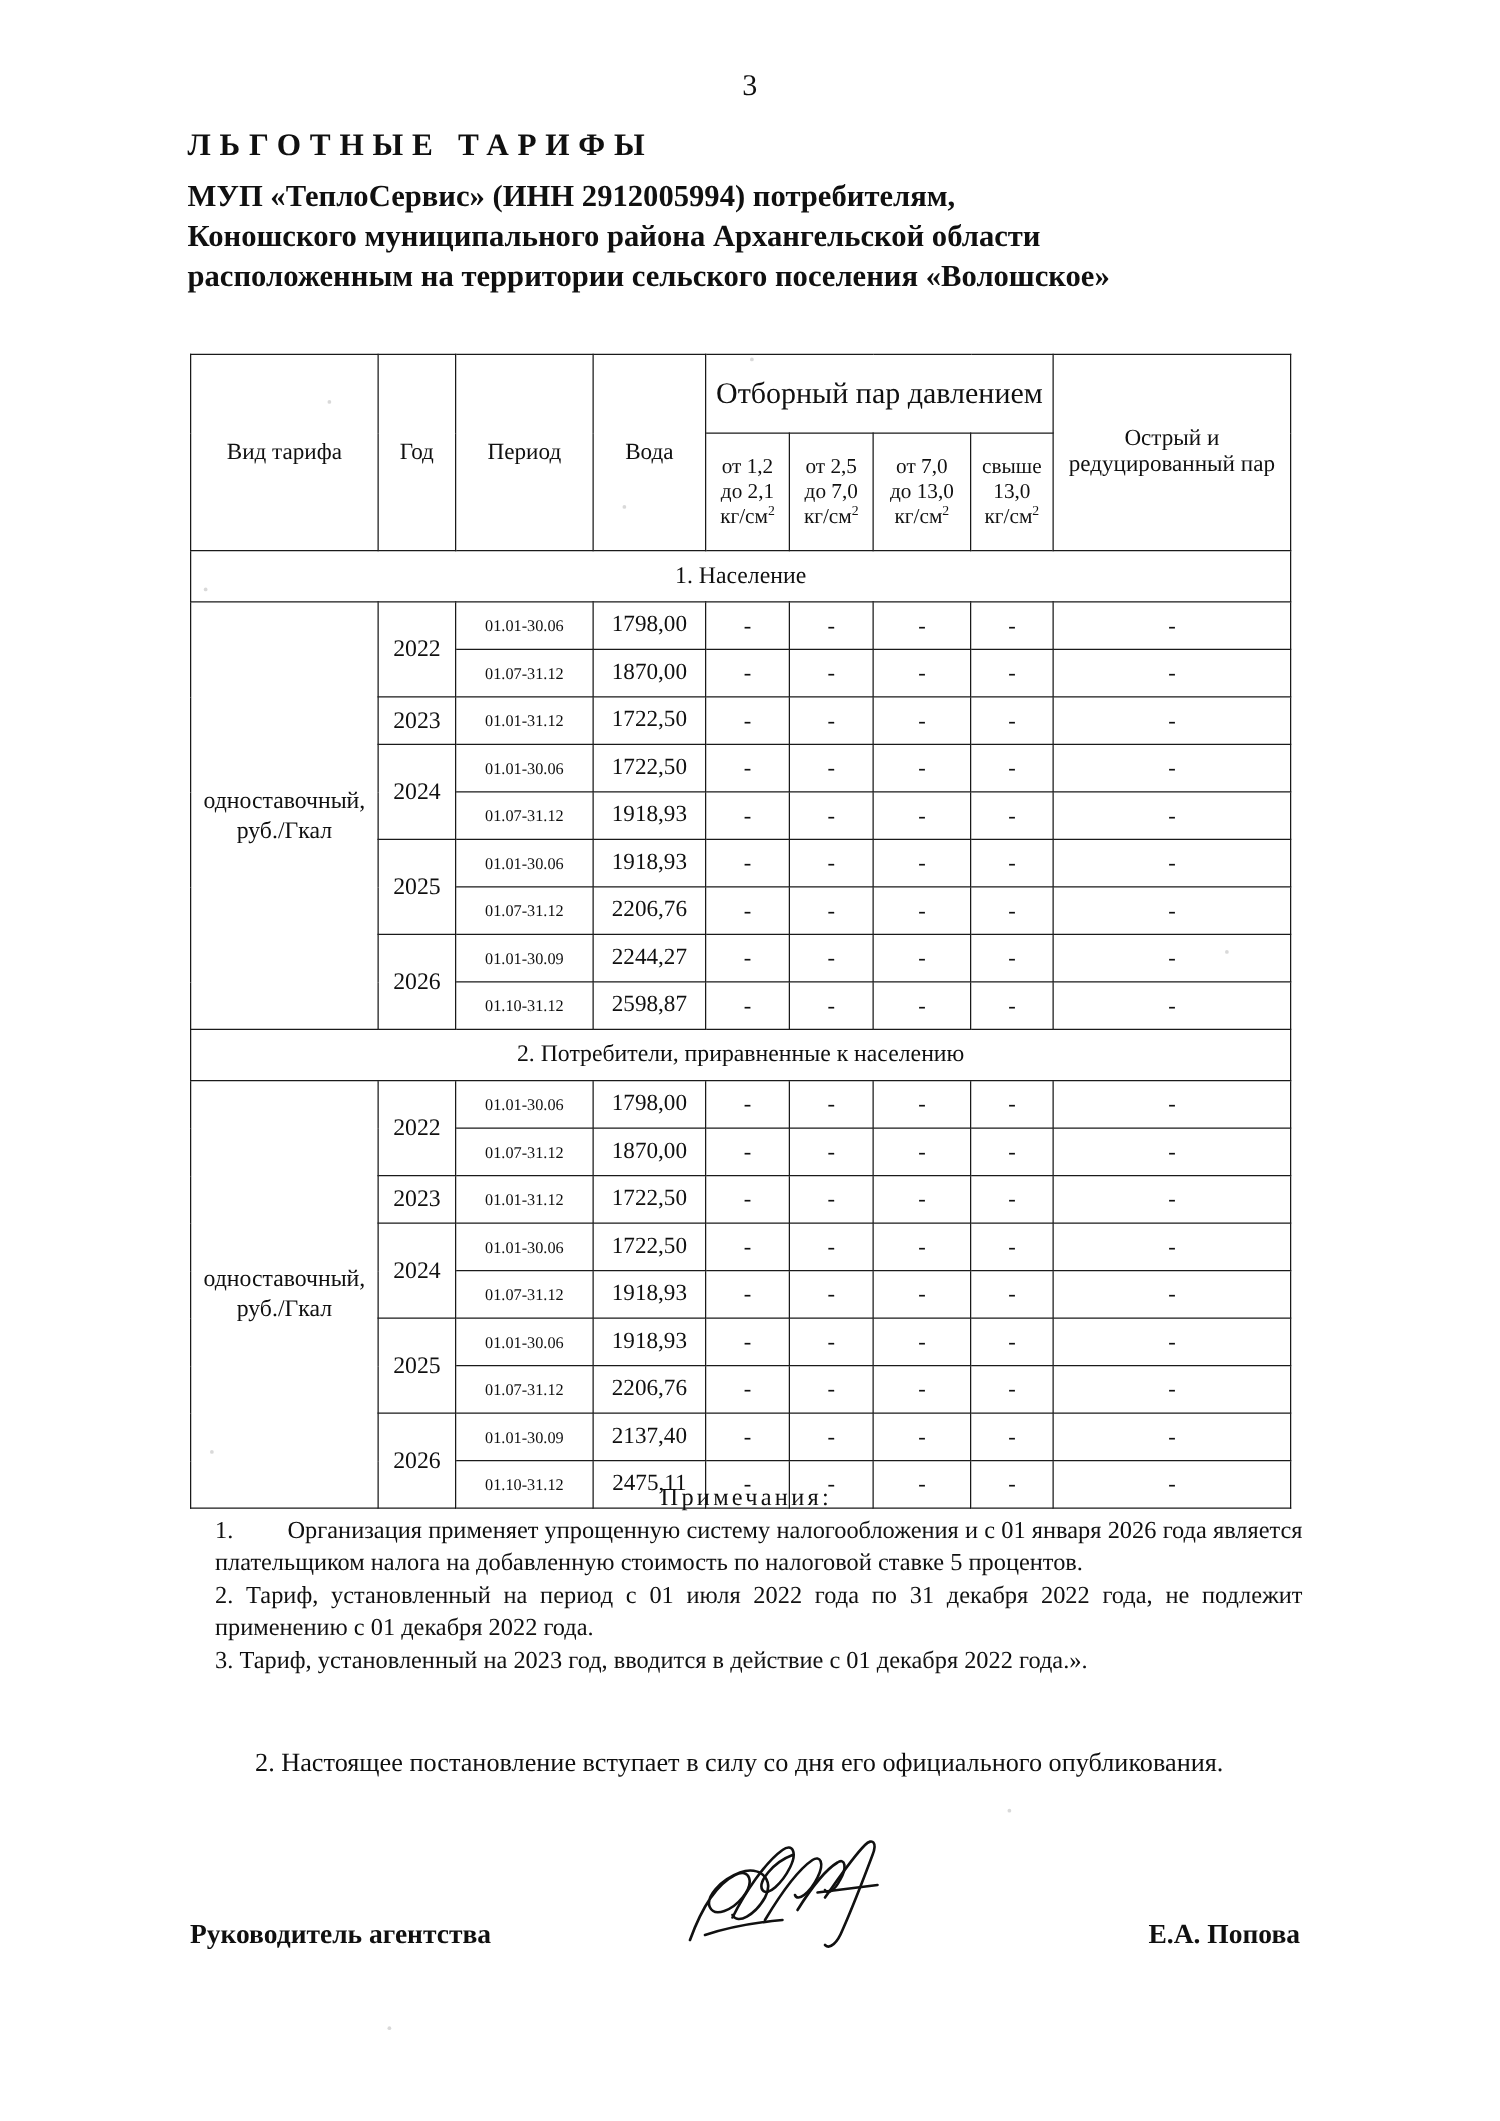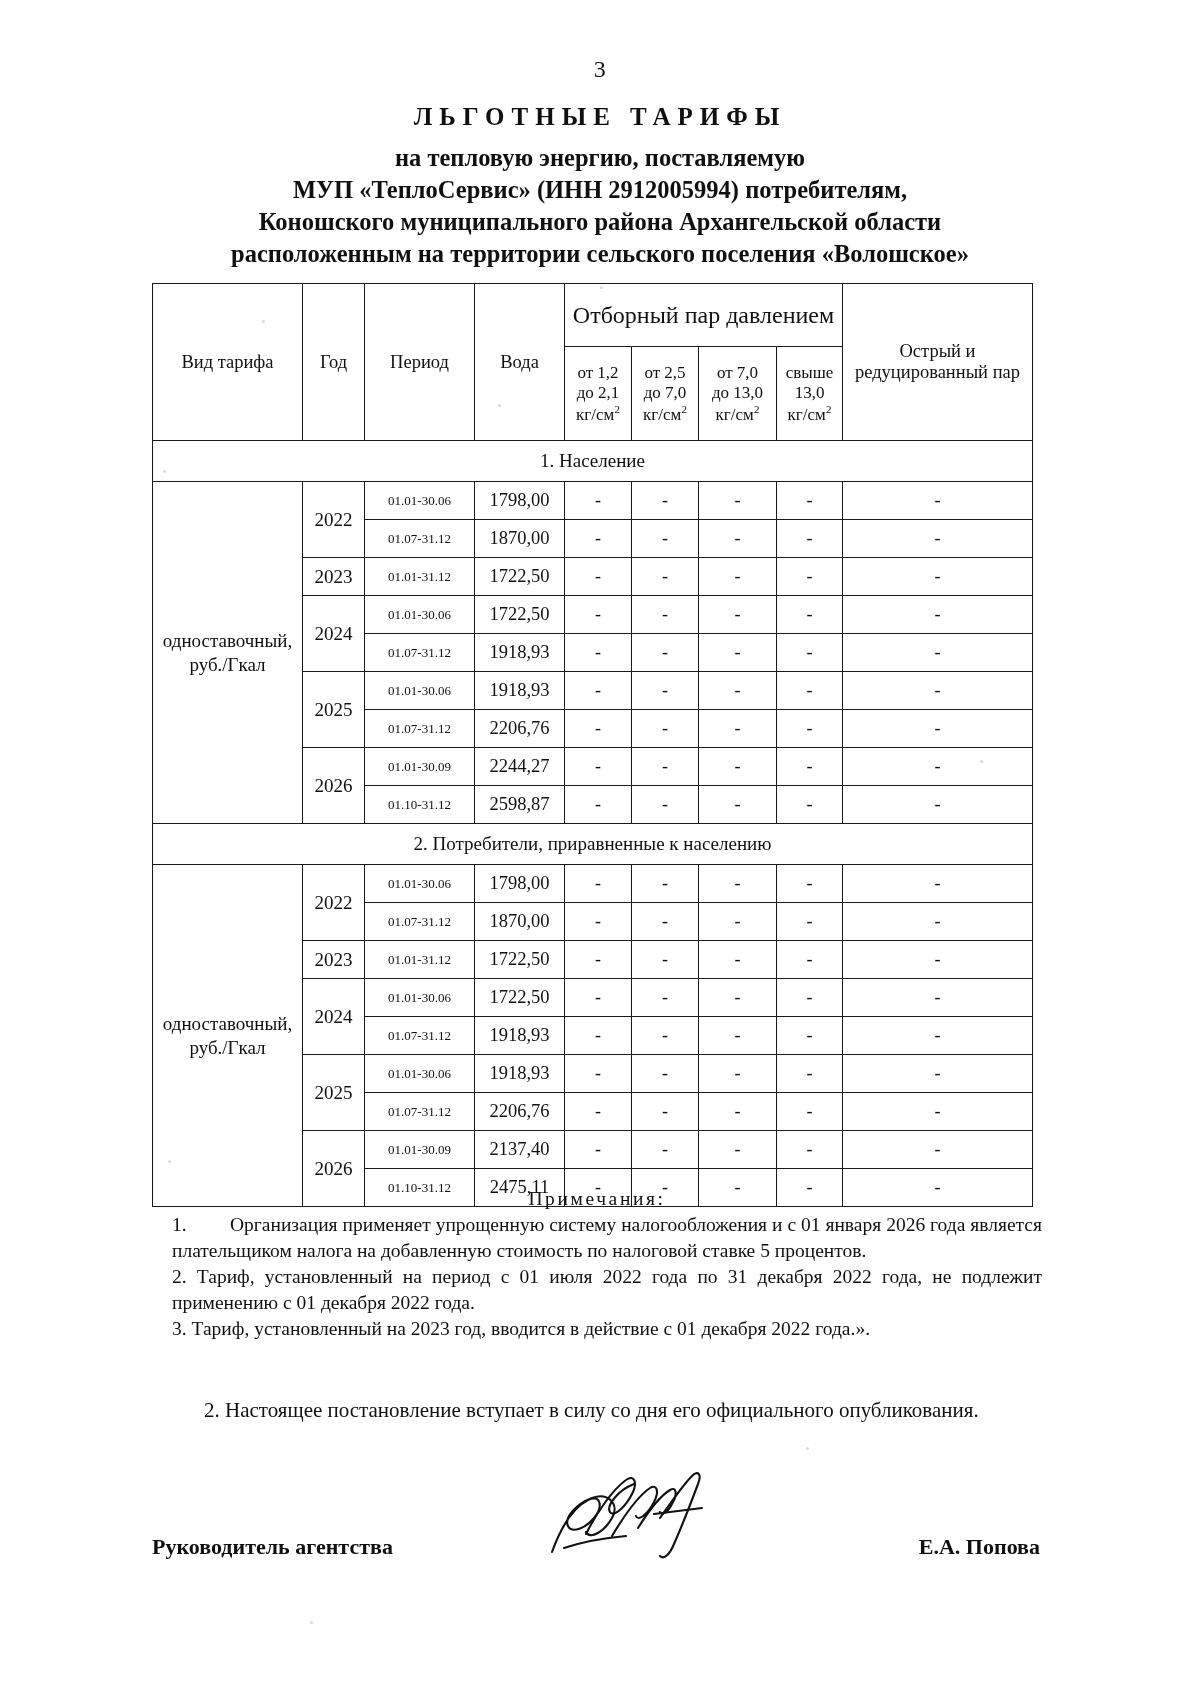--- a/index.html
+++ b/index.html
@@ -36,21 +36,21 @@
     font-size: 24px;
     letter-spacing: 0.5px;
   }
 
   
   .title-block {
     position: absolute;
     top: 103px;
     left: 150px;
     width: 900px;
-    text-align: center;
+    text-align: left;
   }
   .title-main {
     font-size: 25px;
     font-weight: bold;
     letter-spacing: 7px;
     margin-bottom: 11px;
   }
   .title-line {
     font-size: 24.5px;
     font-weight: bold;
@@ -178,21 +178,20 @@
 </style>
 </head>
 <body>
 
 <div class="page">
 
   <div class="page-number">3</div>
 
   <div class="title-block">
     <div class="title-main">ЛЬГОТНЫЕ ТАРИФЫ</div>
-    <div class="title-line">на тепловую энергию, поставляемую</div>
     <div class="title-line">МУП «ТеплоСервис» (ИНН 2912005994) потребителям,</div>
     <div class="title-line">Коношского муниципального района Архангельской области</div>
     <div class="title-line">расположенным на территории сельского поселения «Волошское»</div>
   </div>
 
   <table class="tariff-table">
     <colgroup>
       <col style="width:150px">
       <col style="width:62px">
       <col style="width:110px">

